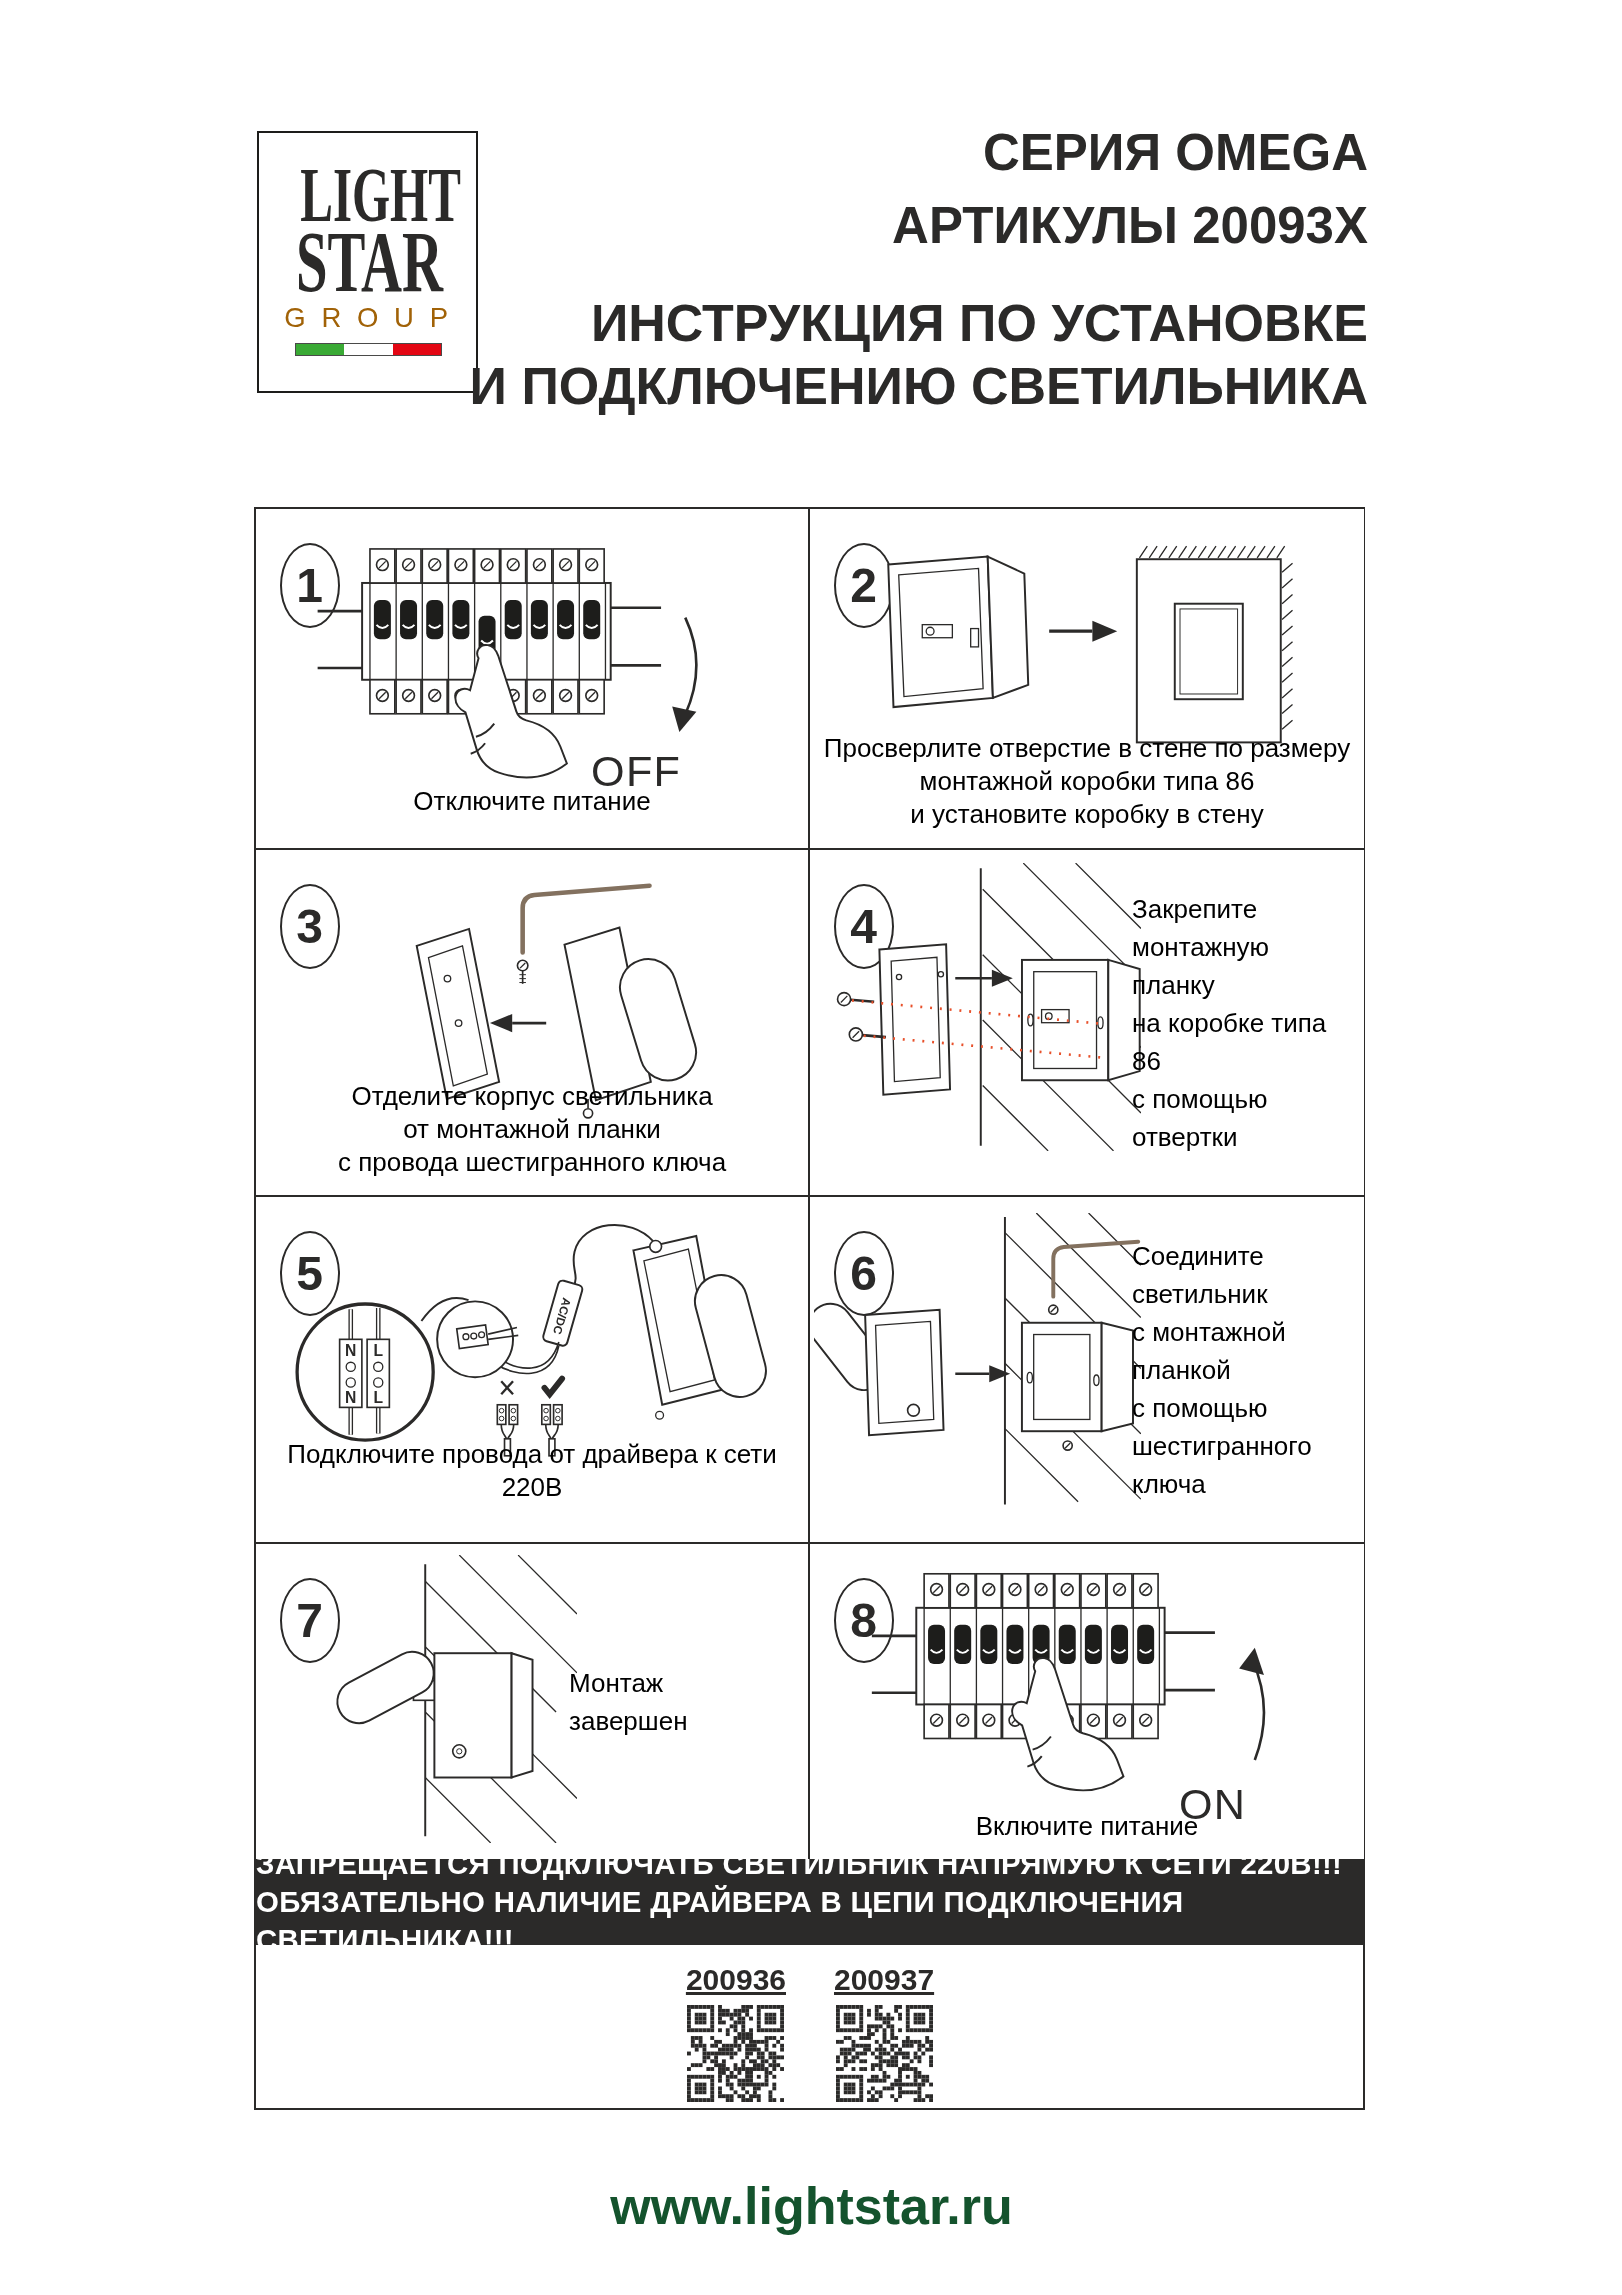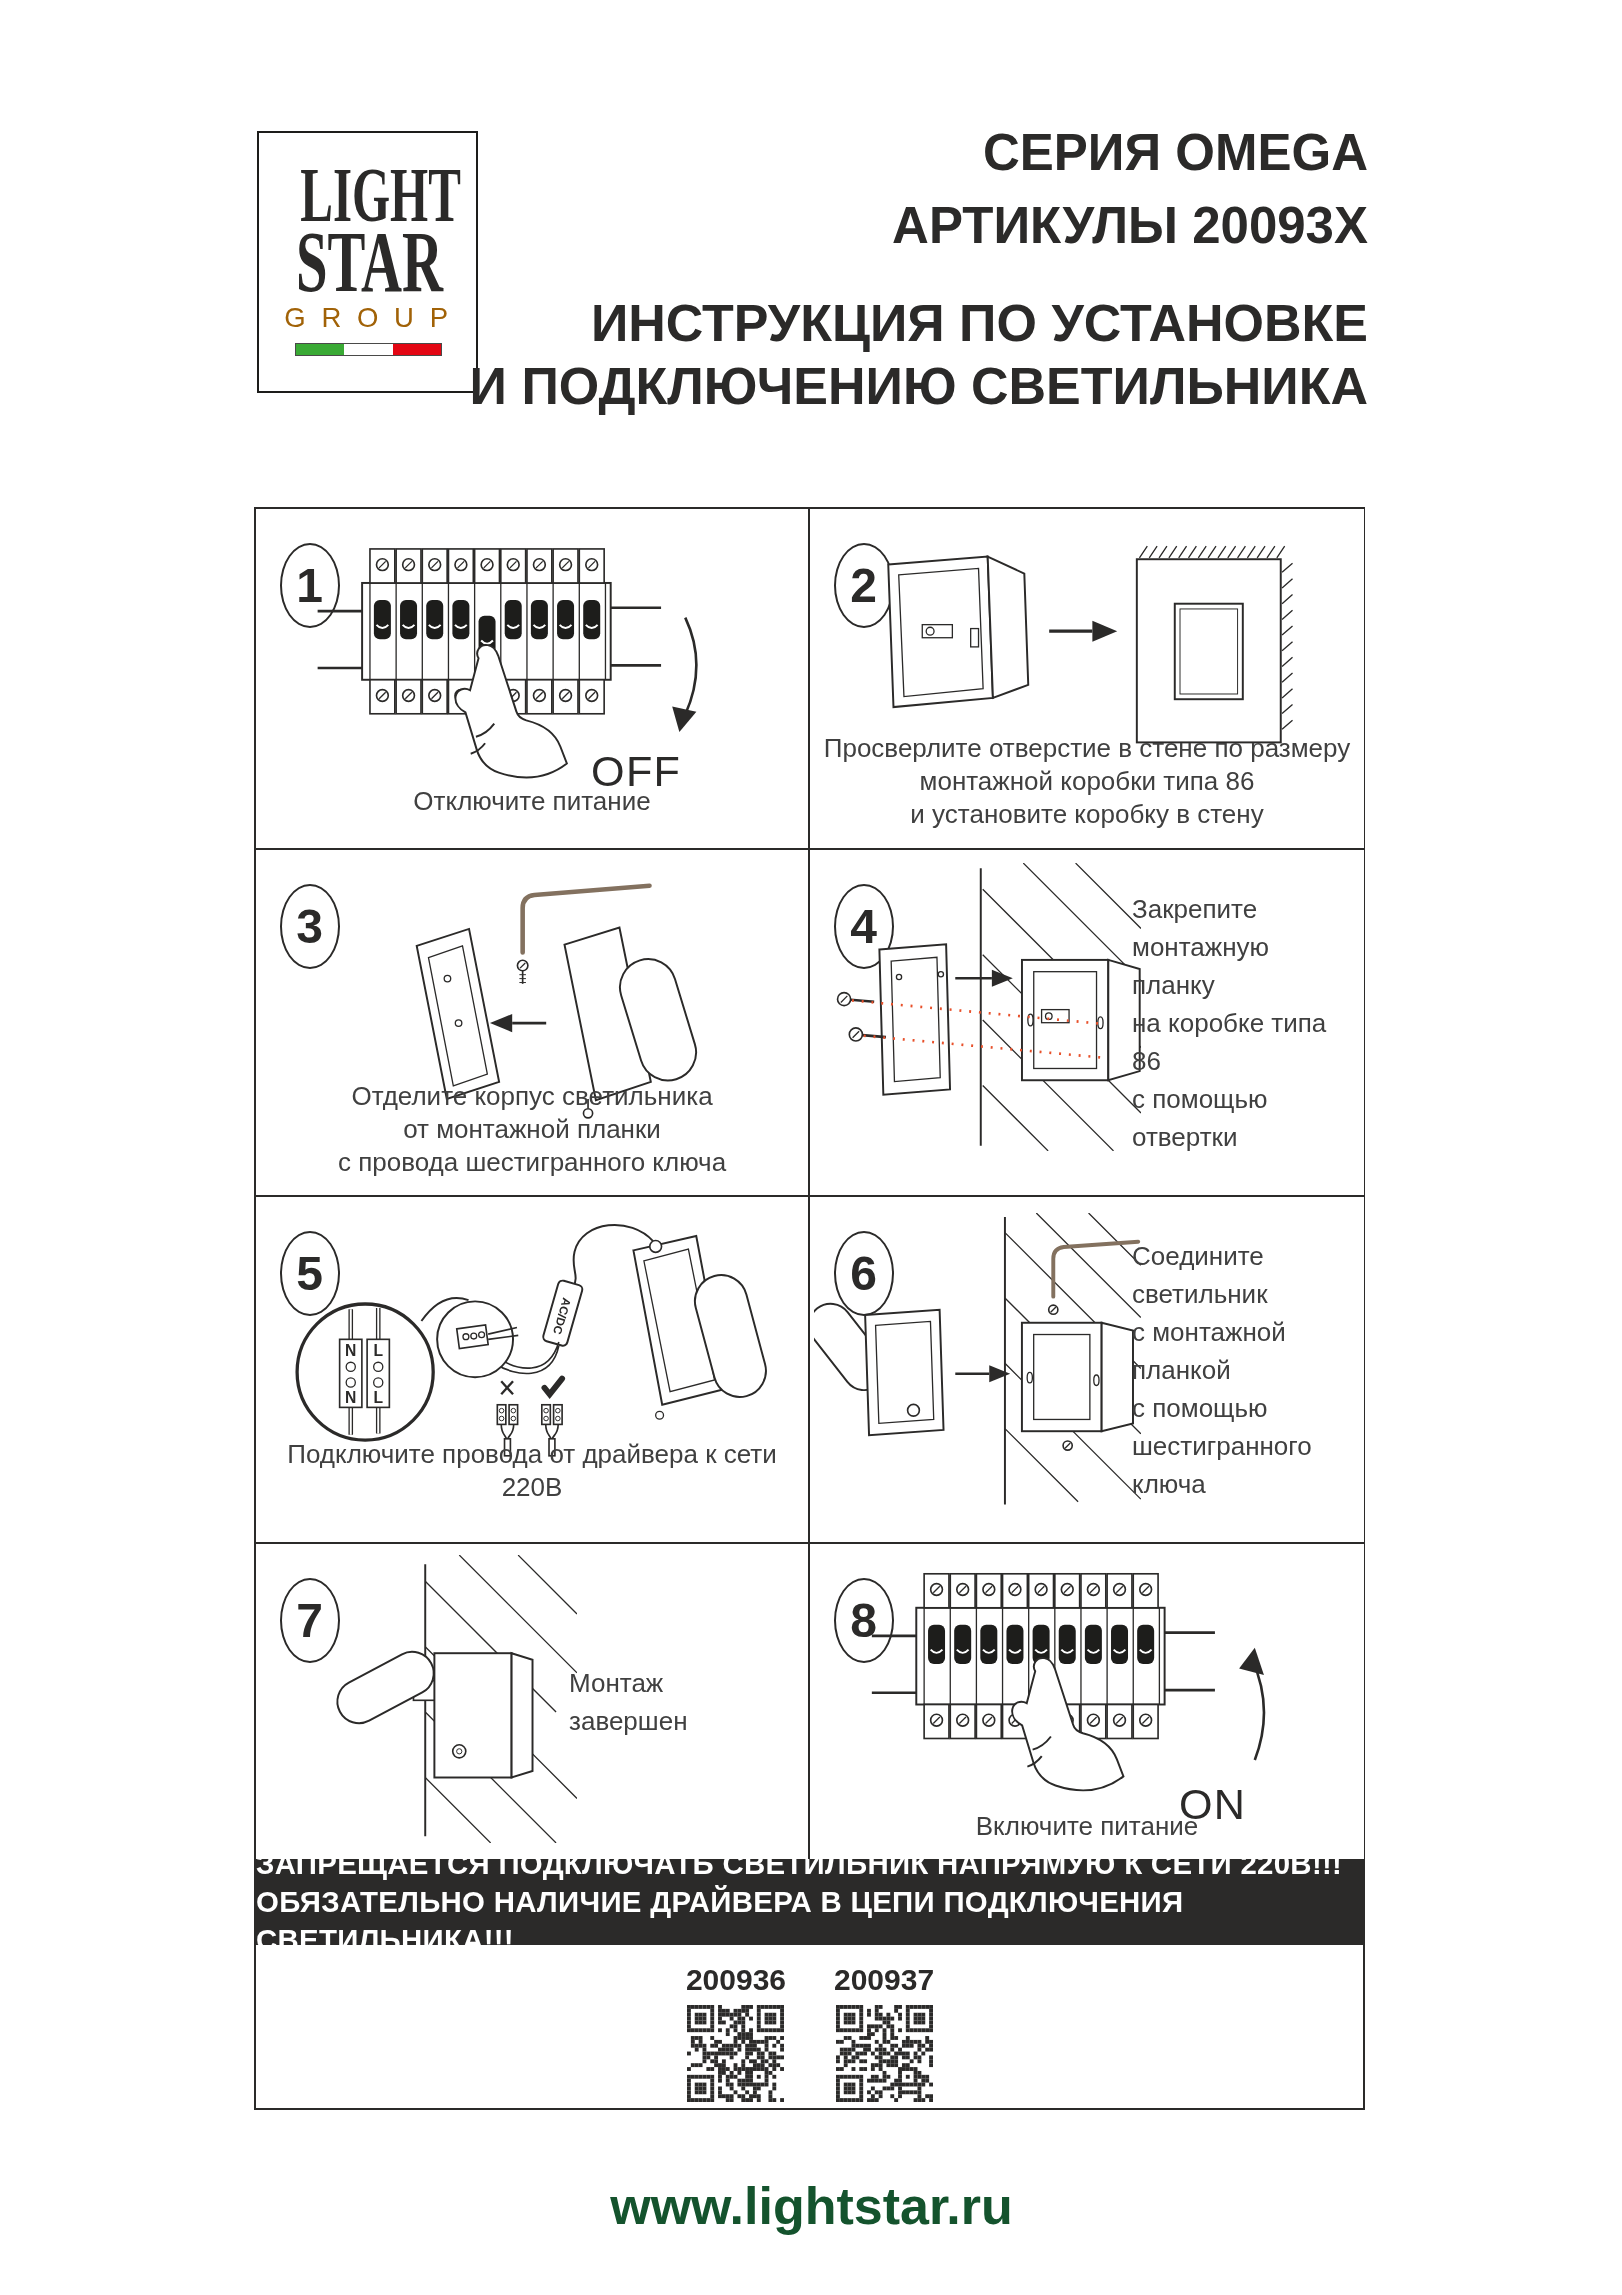--- a/index.html
+++ b/index.html
@@ -26,31 +26,31 @@
   .steps-table{position:absolute;left:254px;top:507px;width:1107px;height:1599px;
                border:2.6px solid #2b2a29;display:grid;
                grid-template-columns:554px 554px;
                grid-template-rows:341px 347px 347px 315px 86px 164px;}
   .cell{position:relative;background:#fff;}
   .b-r{border-right:2px solid #2b2a29;}
   .b-b{border-bottom:2px solid #2b2a29;}
   .stepnum{position:absolute;left:23.6px;top:34px;width:56px;height:81px;
            border:2.6px solid #2b2a29;border-radius:50%;display:flex;
            align-items:center;justify-content:center;font-size:48px;font-weight:600;}
-  .cap{position:absolute;font-size:26px;line-height:33px;color:#404040;}
+  .cap{position:absolute;font-size:26px;line-height:33px;color:#000000;}
   .cap-center{left:0;right:0;text-align:center;}
   .cap-side{text-align:left;top:50%;transform:translateY(-50%);line-height:38px;}
   .cell svg{position:absolute;}
   
   .banner{grid-column:1 / span 2;background:#2b2a29;color:#fff;display:flex;
           flex-direction:column;justify-content:center;align-items:flex-start;}
   .banner div{font-size:29.4px;line-height:38px;font-weight:bold;letter-spacing:0.3px;}
   
   .qr-row{grid-column:1 / span 2;display:flex;justify-content:center;gap:48px;
-          padding-top:18.3px;}
+          padding-top:18.3px;text-decoration:underline;}
   .qr-col{text-align:center;}
   .qr-label{font-size:30px;font-weight:600;margin-bottom:7.9px;}
   
   .footer{position:absolute;left:0;right:0;top:2176px;text-align:center;
           font-size:52px;font-weight:bold;color:#14532d;}
   text{font-family:"Liberation Sans",sans-serif;fill:#2b2a29;}
 </style>
 </head>
 <body>
 

